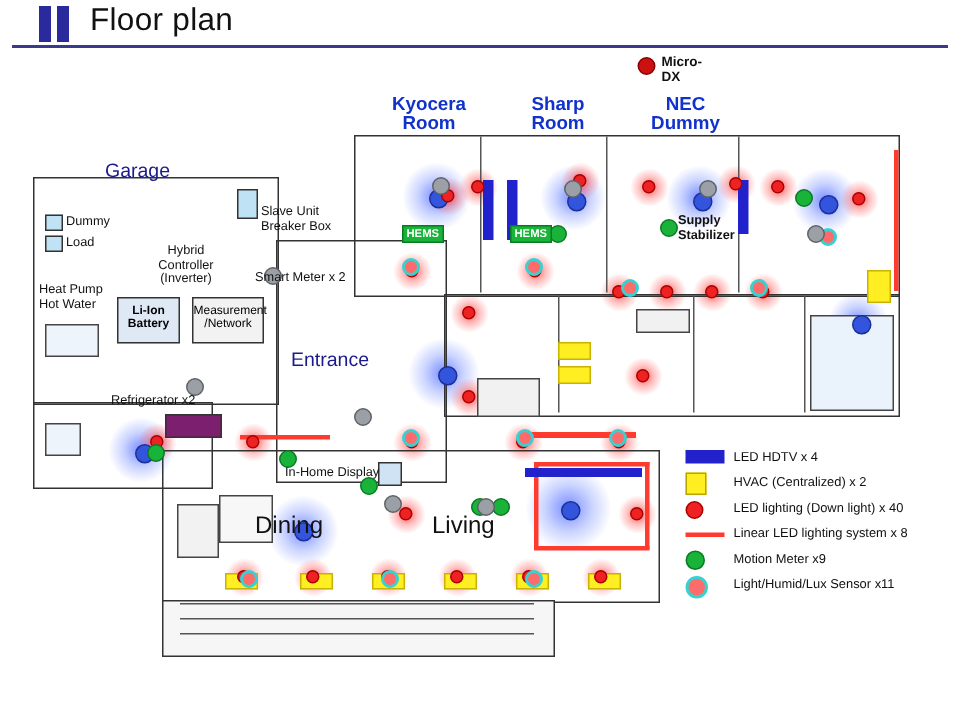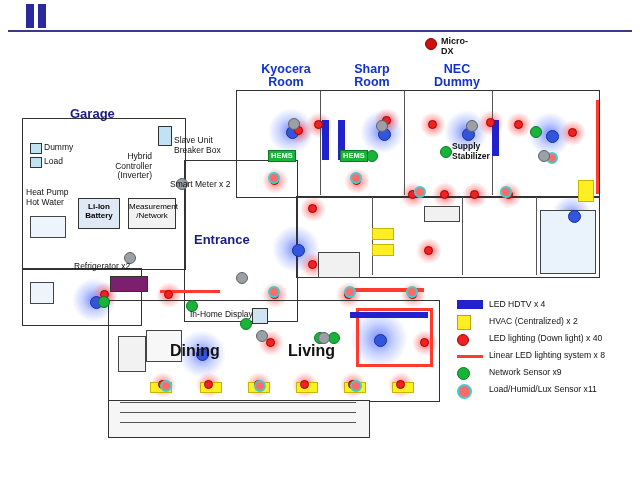--- a/index.html
+++ b/index.html
@@ -8,21 +8,21 @@
 
   
   .hdr-bars{position:absolute;left:26px;top:4px;width:26px;height:24px;}
   .hdr-bars i{position:absolute;top:0;width:8px;height:24px;background:#2a2a9c;display:block;}
   .hdr-bars i:nth-child(1){left:0;}
   .hdr-bars i:nth-child(2){left:12px;}
   .hdr-title{position:absolute;left:60px;top:2px;font-size:21px;color:#111;letter-spacing:.2px;}
   .hdr-rule{position:absolute;left:8px;top:30px;width:624px;height:2px;background:#3a3a8c;}
 
   
-  .lbl{position:absolute;color:#1a1a8c;font-weight:bold;}
+  .lbl{position:absolute;color:#1a1a8c;font-weight:normal;}
   .room-lbl{position:absolute;color:#1133cc;font-weight:bold;font-size:12.5px;text-align:center;line-height:13px;}
   .blk-lbl{position:absolute;color:#111;font-size:8.5px;line-height:9.5px;}
   .blk-lbl.b{font-weight:bold;}
   .thin{position:absolute;background:#555;}
   .room-box{position:absolute;border:1px solid #333;background:transparent;}
   .room-fill{position:absolute;background:#f2f2f2;border:1px solid #444;}
 
   
   .glow{position:absolute;border-radius:50%;pointer-events:none;}
   .glow.red{background:radial-gradient(circle,rgba(255,40,40,.75) 0%,rgba(255,80,80,.35) 38%,rgba(255,120,120,0) 70%);}
@@ -66,20 +66,21 @@
 </style>
 </head>
 <body>
 
 <div id="page">
 
   <div class="hdr-bars">
       <i></i>
       <i></i>
     </div>
+  <div class="hdr-title">Floor plan</div>
   <div class="hdr-rule"></div>
 
   <div class="microdx">
     <div class="d"></div>
     <div class="t">Micro-DX</div>
   </div>
 
   <div class="glow blue" style="left:268px;top:108px;width:46px;height:46px;"></div>
   <div class="glow blue" style="left:360px;top:110px;width:44px;height:44px;"></div>
   <div class="glow blue" style="left:444px;top:110px;width:44px;height:44px;"></div>
@@ -256,21 +257,21 @@
   <div class="lbl" style="left:288px;top:342px;font-size:16px;color:#111;">Living</div>
 
   <div class="pill" style="left:30px;top:143px;width:10px;height:9px;background:#bfe3f5;"></div>
   <div class="blk-lbl" style="left:44px;top:143px;">Dummy</div>
   <div class="pill" style="left:30px;top:157px;width:10px;height:9px;background:#bfe3f5;"></div>
   <div class="blk-lbl" style="left:44px;top:157px;">Load</div>
 
   <div class="blk-lbl" style="left:26px;top:188px;white-space:pre;">Heat Pump
 Hot Water</div>
 
-  <div class="blk-lbl" style="left:96px;top:152px;white-space:pre;text-align:right;width:56px;">Hybrid
+  <div class="blk-lbl" style="left:96px;top:162px;white-space:pre;text-align:center;width:56px;">Hybrid
 Controller
 (Inverter)</div>
   <div class="pill" style="left:128px;top:198px;width:46px;height:26px;padding-top:3px;white-space:pre;background:#f2f2f2;">Measurement
 /Network</div>
   <div class="pill" style="left:78px;top:198px;width:40px;height:26px;padding-top:3px;white-space:pre;font-weight:bold;">Li-Ion
 Battery</div>
 
   <div class="pill" style="left:158px;top:126px;width:12px;height:18px;background:#bfe3f5;"></div>
   <div class="blk-lbl" style="left:174px;top:136px;white-space:pre;">Slave Unit
 Breaker Box</div>
@@ -299,21 +300,21 @@
     <div class="lg-row">
       <div class="lg-ic sw-down"></div>
       <div class="lg-txt">LED lighting  (Down light) x 40</div>
     </div>
     <div class="lg-row">
       <div class="lg-ic sw-lin"></div>
       <div class="lg-txt">Linear LED lighting system x 8</div>
     </div>
     <div class="lg-row">
       <div class="lg-ic sw-motion"></div>
-      <div class="lg-txt">Network Sensor x9</div>
+      <div class="lg-txt">Motion Meter x9</div>
     </div>
     <div class="lg-row">
       <div class="lg-ic sw-temp"></div>
-      <div class="lg-txt">Load/Humid/Lux Sensor x11</div>
+      <div class="lg-txt">Light/Humid/Lux Sensor x11</div>
     </div>
   </div>
 
 </div>
 
 </body></html>

